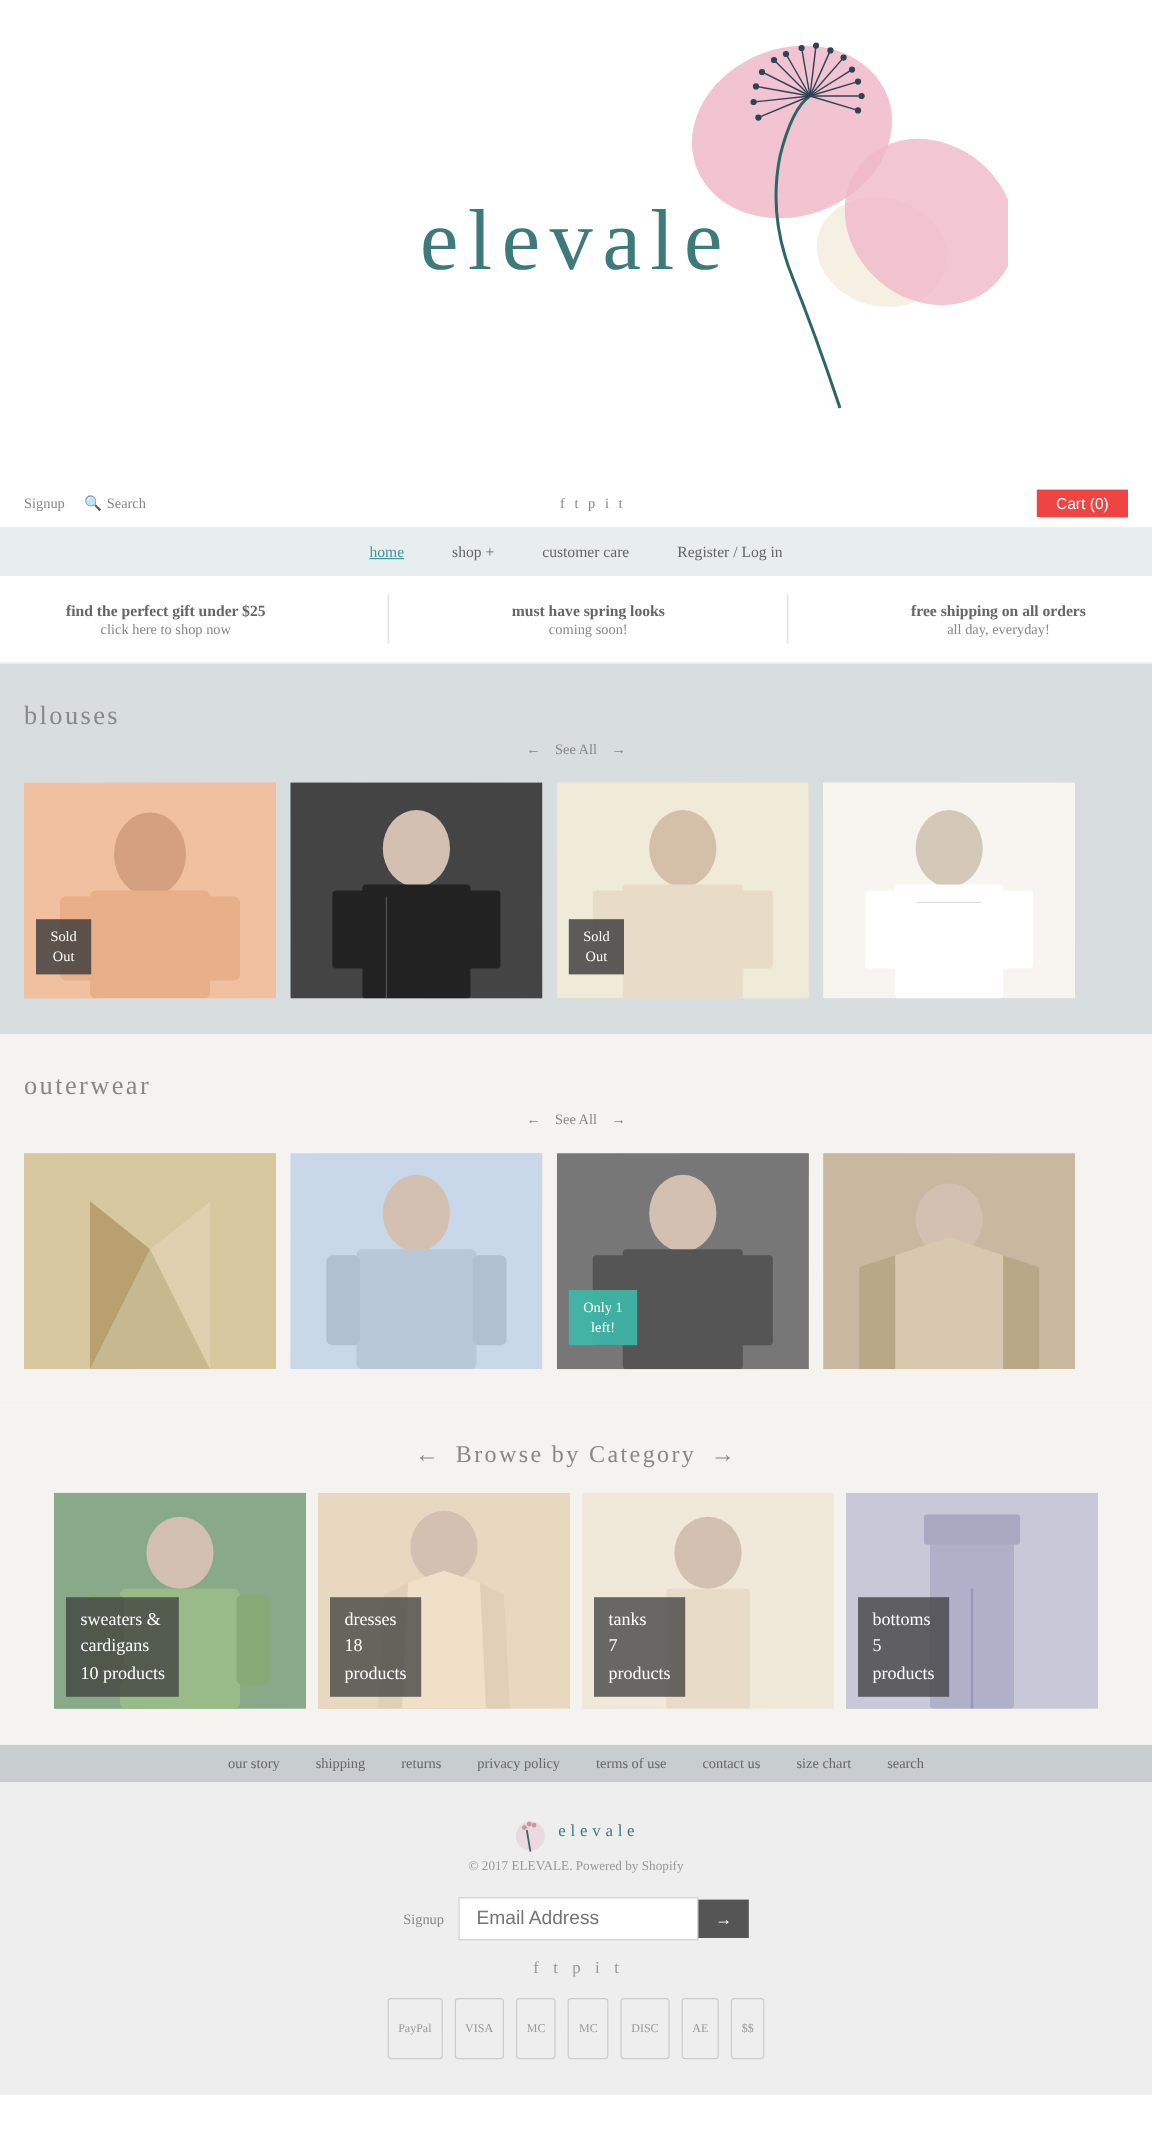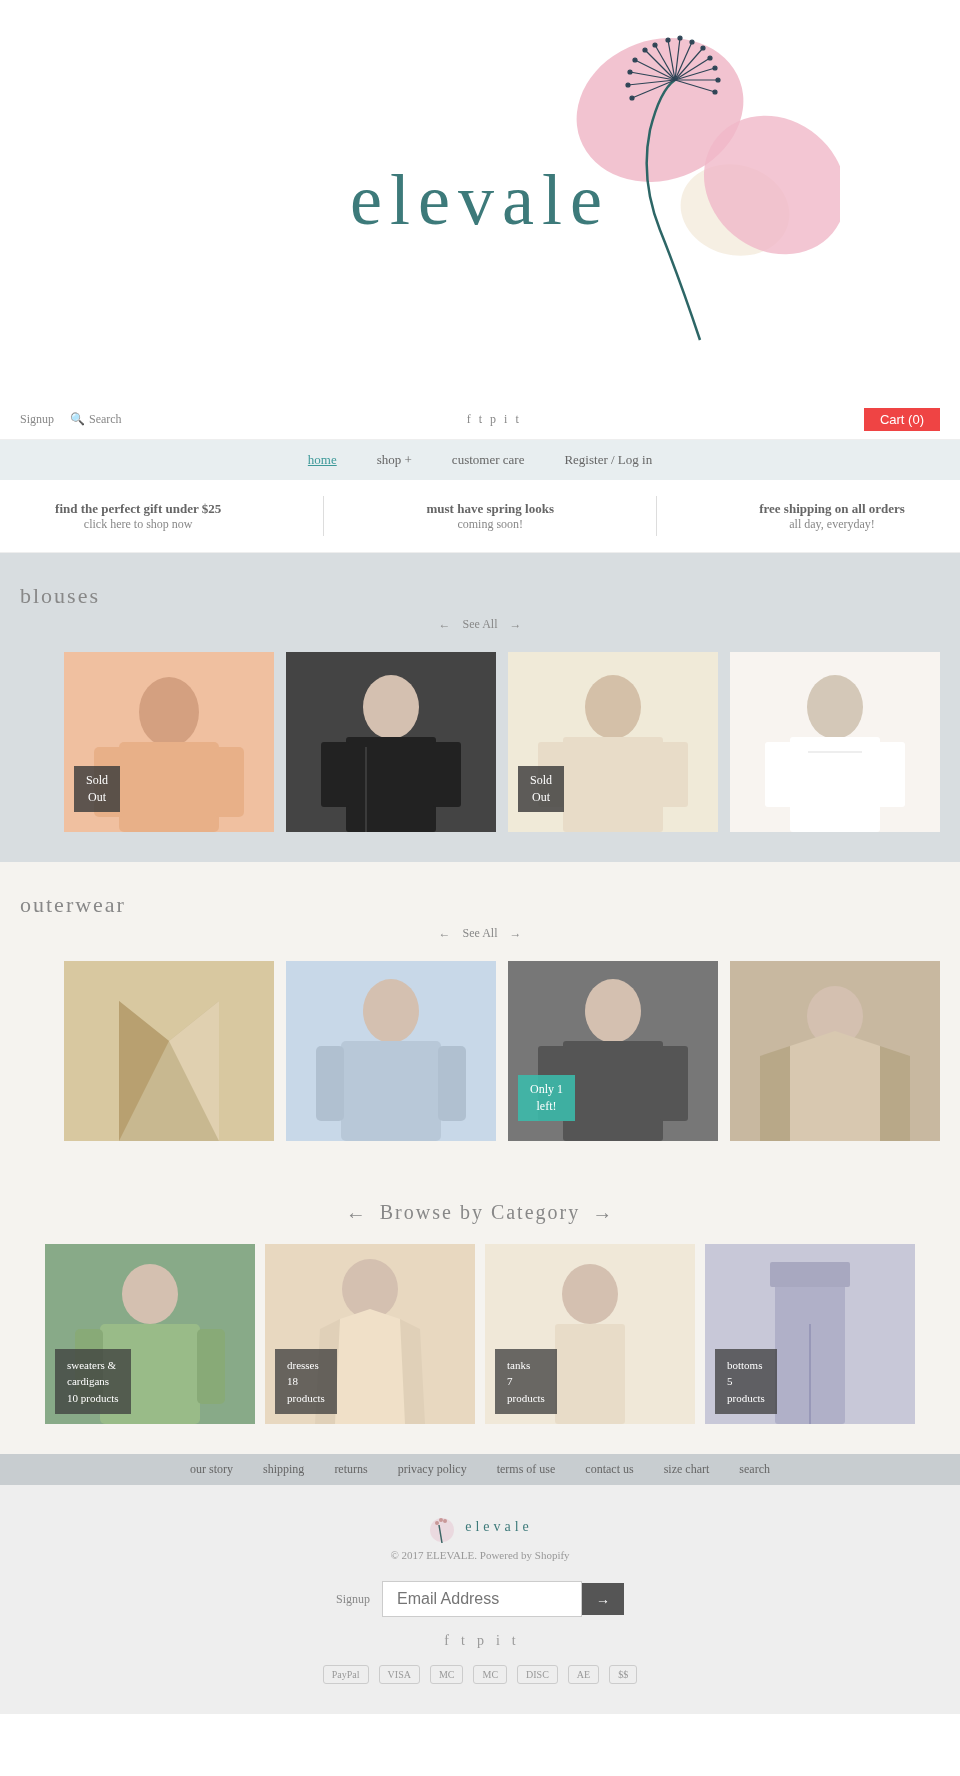--- a/index.html
+++ b/index.html
@@ -103,21 +103,21 @@
       margin-bottom: 20px;
       font-size: 12px;
       color: #888;
     }
     .section-nav span { cursor: pointer; }
 
     
     .product-grid {
       display: flex;
       gap: 12px;
-      justify-content: flex-end;
+      justify-content: flex-start;
     }
     .product-card {
       position: relative;
       width: 210px;
       height: 180px;
       overflow: hidden;
       background: #ccc;
       flex-shrink: 0;
     }
     .product-placeholder {
@@ -182,21 +182,21 @@
       background: #bbb;
       flex-shrink: 0;
       cursor: pointer;
     }
     .category-label {
       position: absolute;
       bottom: 10px;
       left: 10px;
       background: rgba(60,60,60,0.75);
       color: #fff;
-      font-size: 11px;
+      font-size: 15px;
       padding: 8px 12px;
       line-height: 1.5;
     }
 
     
     .footer-nav {
       background: #c8cdd0;
       display: flex;
       justify-content: center;
       gap: 30px;
@@ -260,21 +260,21 @@
     }
     .payment-row {
       display: flex;
       justify-content: center;
       gap: 10px;
       font-size: 11px;
       color: #aaa;
     }
     .payment-badge {
       border: 1px solid #ccc;
-      padding: 3px 8px;
+      padding: 19px 8px;
       border-radius: 3px;
       font-size: 10px;
       color: #999;
     }
 
     
     .img-blouse1 { background: linear-gradient(135deg, #f0c8b0 0%, #e8a898 50%, #f5d0b8 100%); }
     .img-blouse2 { background: linear-gradient(135deg, #333 0%, #555 50%, #222 100%); }
     .img-blouse3 { background: linear-gradient(135deg, #f5f0e8 0%, #e8dcc8 50%, #f0ead8 100%); }
     .img-blouse4 { background: linear-gradient(135deg, #fff 0%, #f8f0e8 50%, #f0e8d8 100%); }

